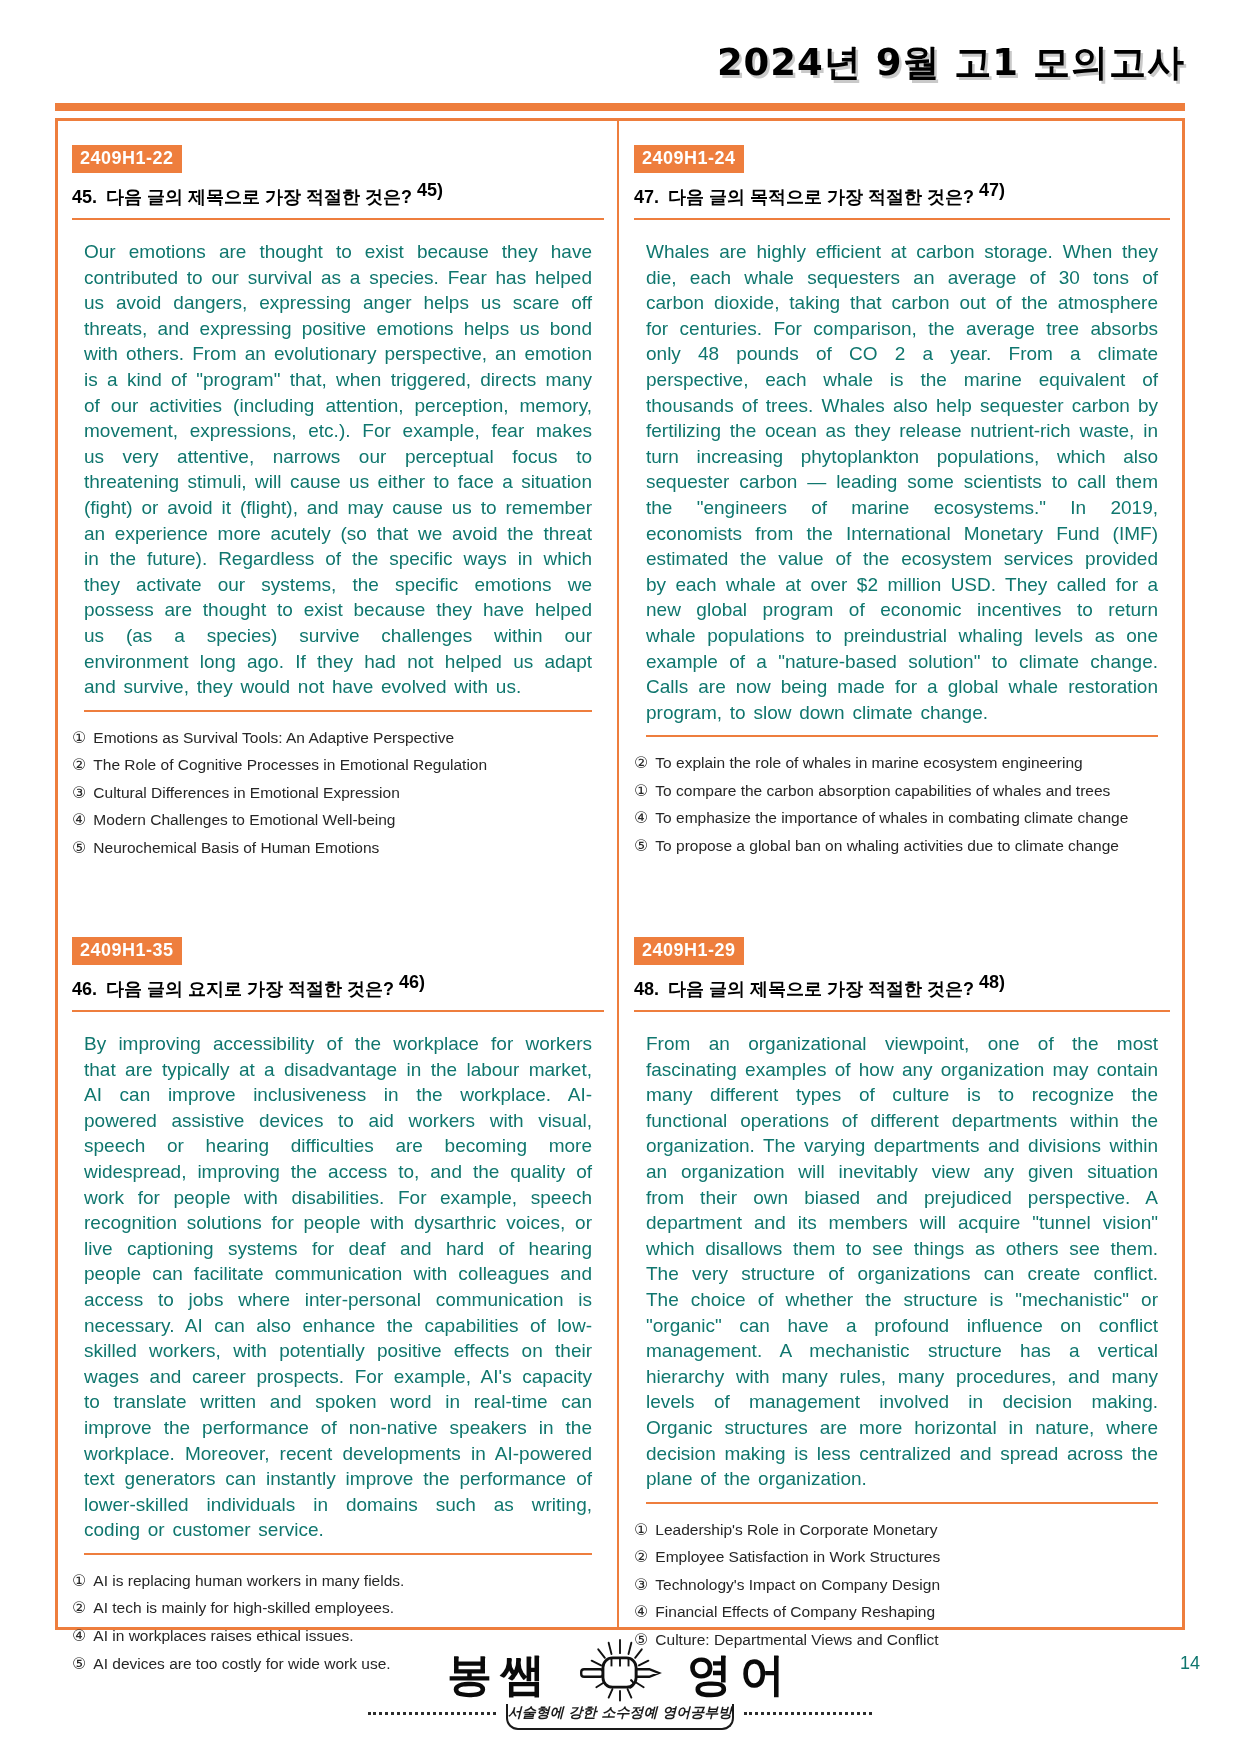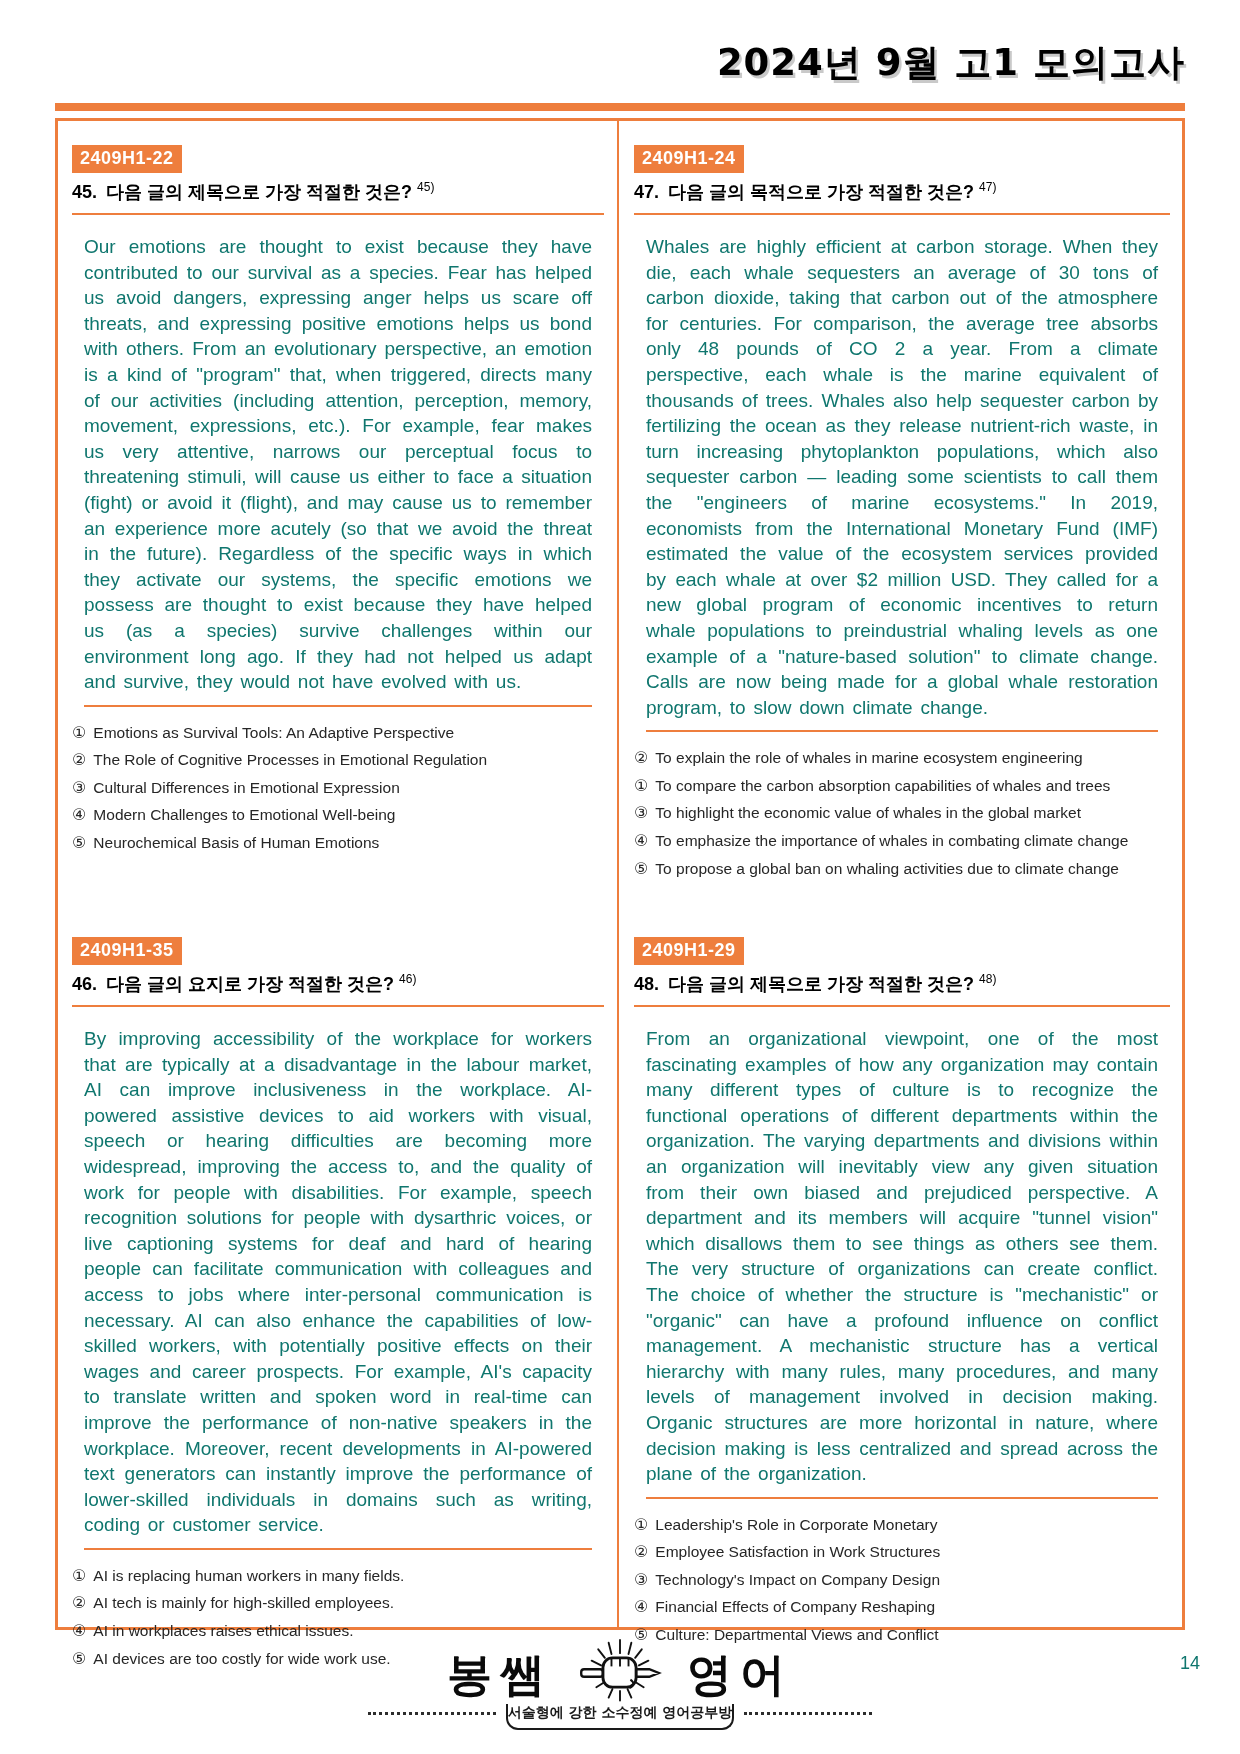--- a/index.html
+++ b/index.html
@@ -35,21 +35,21 @@
   .tag {
     display: inline-block; background: var(--accent); color: #fff;
     font-weight: 700; font-size: 18px; padding: 3px 8px 4px; margin-bottom: 7px;
     letter-spacing: 0.5px;
   }
   .qtitle {
     margin: 0; font-size: 18px; font-weight: 700; color: #000;
     padding-bottom: 9px; border-bottom: 2px solid var(--accent);
   }
   .qtitle .qnum { margin-right: 9px; }
-  .qtitle sup { font-size: 12px; margin-left: 5px; font-weight: 400; }
+  .qtitle sup { font-size: 18px; margin-left: 5px; font-weight: 700; }
   .passage {
     margin: 12px; padding: 7px 0 10px; font-size: 19px; line-height: 25.6px;
     color: #0f766e; text-align: justify; word-spacing: 2.5px;
     border-bottom: 2px solid var(--accent);
   }
   .options {
     list-style: none; margin: 8px 0 0; padding: 0;
     font-size: 15.5px; line-height: 27.6px; color: #262626;
   }
   .option .marker { font-family: "DejaVu Sans", sans-serif; margin-right: 7px; font-size: 16px; }
@@ -61,21 +61,21 @@
     font-size: 45px; font-weight: 900; color: #0a0a0a; letter-spacing: 8px;
     font-family: "DejaVu Sans", sans-serif;
   }
   .logo-icon { display: inline-block; margin: 0 2px; }
   .footer-tagline {
     position: absolute; top: 1704px; left: 0; width: 100%;
     display: flex; justify-content: center; align-items: flex-start; gap: 10px;
   }
   .dots { width: 128px; border-top: 3px dotted #2c2c2c; height: 0; margin-top: 8px; }
   .tagline-text {
-    font-family: "DejaVu Serif", serif; font-weight: 700;
+    font-family: "DejaVu Serif", serif; font-style: italic; font-weight: 700;
     font-size: 14px; color: #1a1a1a; padding: 0 0 6px;
     border-left: 2px solid #1a1a1a; border-right: 2px solid #1a1a1a;
     border-bottom: 2px solid #1a1a1a; border-radius: 0 0 12px 12px;
   }
   .page-number {
     position: absolute; top: 1653px; left: 1180px; font-size: 18px; color: #0f766e;
   }
 </style>
 </head>
 <body>
@@ -117,21 +117,20 @@
 
   <div class="col col-right">
 
     <section class="qblock" style="top:0">
       <div class="tag">2409H1-24</div>
       <h2 class="qtitle"><span class="qnum">47.</span><span>다음 글의 목적으로 가장 적절한 것은?</span><sup>47)</sup></h2>
       <p class="passage">Whales are highly efficient at carbon storage. When they die, each whale sequesters an average of 30 tons of carbon dioxide, taking that carbon out of the atmosphere for centuries. For comparison, the average tree absorbs only 48 pounds of CO 2 a year. From a climate perspective, each whale is the marine equivalent of thousands of trees. Whales also help sequester carbon by fertilizing the ocean as they release nutrient-rich waste, in turn increasing phytoplankton populations, which also sequester carbon — leading some scientists to call them the "engineers of marine ecosystems." In 2019, economists from the International Monetary Fund (IMF) estimated the value of the ecosystem services provided by each whale at over $2 million USD. They called for a new global program of economic incentives to return whale populations to preindustrial whaling levels as one example of a "nature-based solution" to climate change. Calls are now being made for a global whale restoration program, to slow down climate change.</p>
       <ul class="options">
         <li class="option"><span class="marker">②</span><span>To explain the role of whales in marine ecosystem engineering</span></li>
         <li class="option"><span class="marker">①</span><span>To compare the carbon absorption capabilities of whales and trees</span></li>
-        <li class="option"><span class="marker">③</span><span>To highlight the economic value of whales in the global market</span></li>
         <li class="option"><span class="marker">④</span><span>To emphasize the importance of whales in combating climate change</span></li>
         <li class="option"><span class="marker">⑤</span><span>To propose a global ban on whaling activities due to climate change</span></li>
       </ul>
     </section>
 
     <section class="qblock second">
       <div class="tag">2409H1-29</div>
       <h2 class="qtitle"><span class="qnum">48.</span><span>다음 글의 제목으로 가장 적절한 것은?</span><sup>48)</sup></h2>
       <p class="passage">From an organizational viewpoint, one of the most fascinating examples of how any organization may contain many different types of culture is to recognize the functional operations of different departments within the organization. The varying departments and divisions within an organization will inevitably view any given situation from their own biased and prejudiced perspective. A department and its members will acquire "tunnel vision" which disallows them to see things as others see them. The very structure of organizations can create conflict. The choice of whether the structure is "mechanistic" or "organic" can have a profound influence on conflict management. A mechanistic structure has a vertical hierarchy with many rules, many procedures, and many levels of management involved in decision making. Organic structures are more horizontal in nature, where decision making is less centralized and spread across the plane of the organization.</p>
       <ul class="options">

